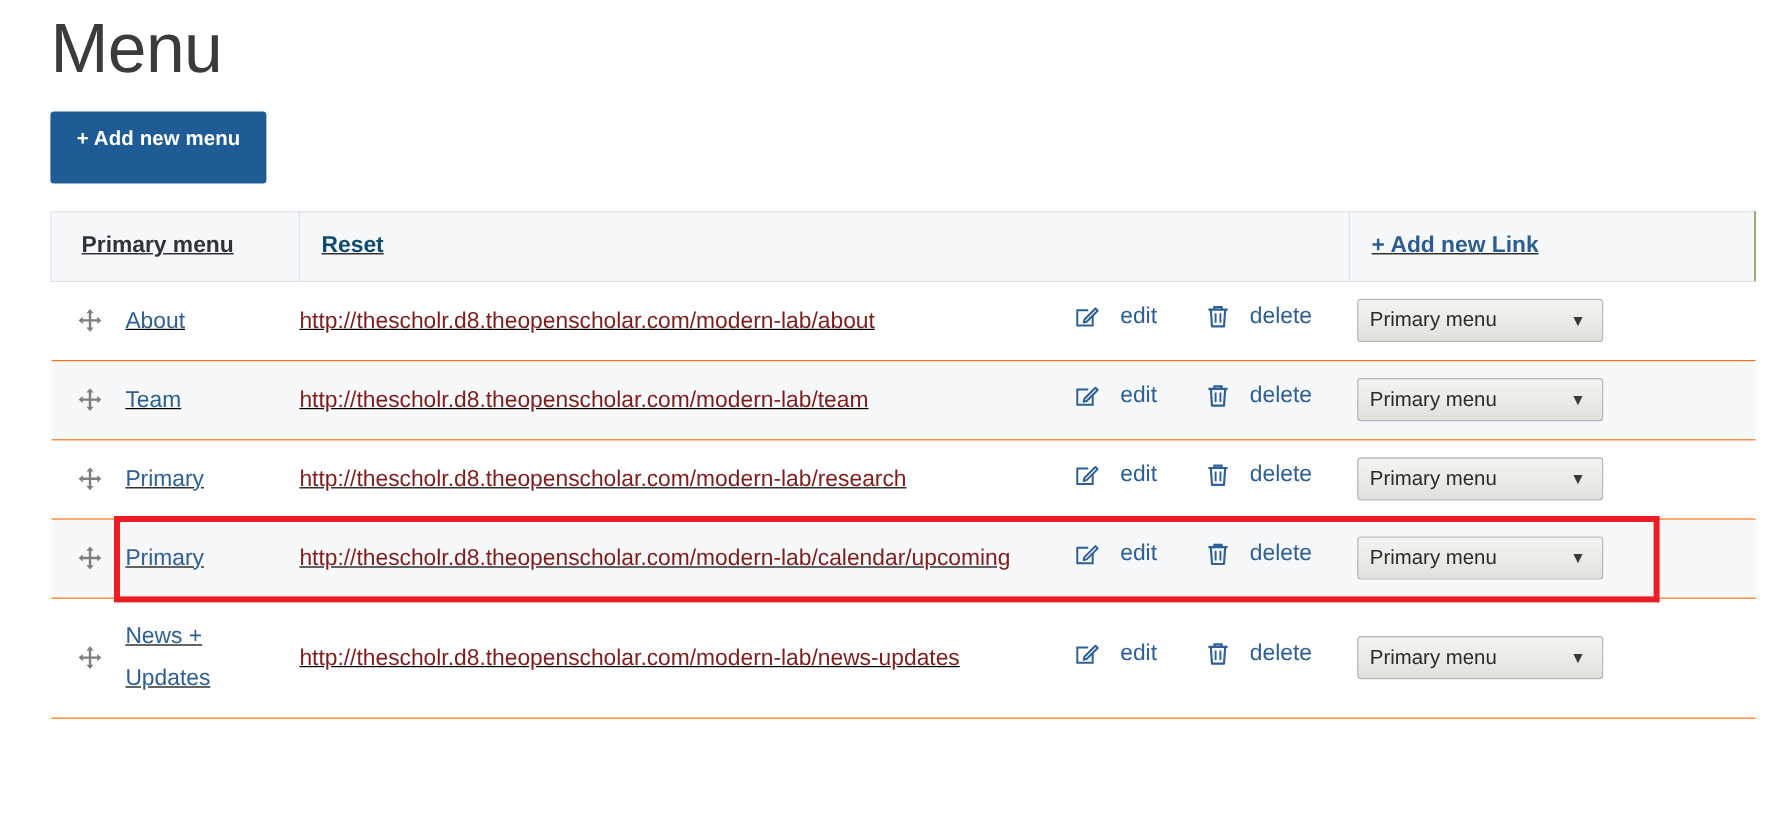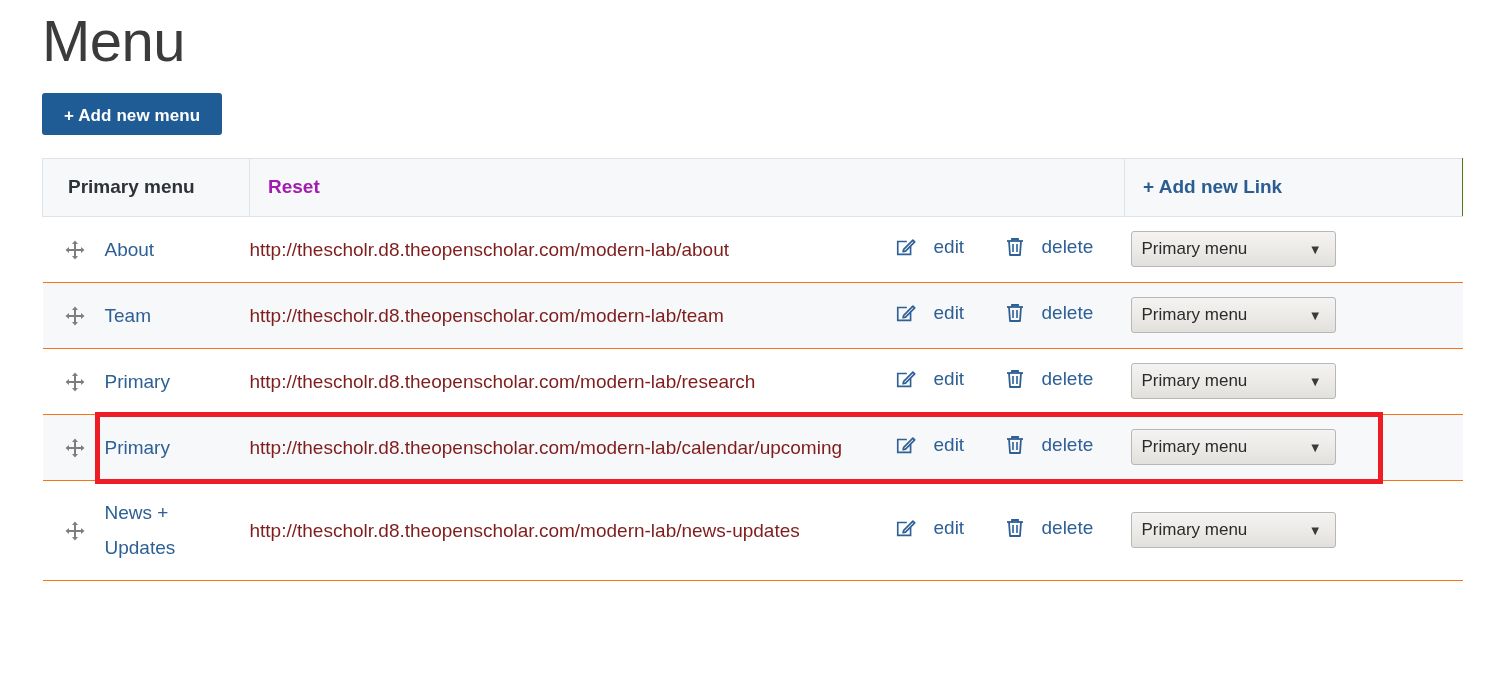--- a/index.html
+++ b/index.html
@@ -35,36 +35,37 @@
   
   .add-menu-btn {
     display: inline-block;
     margin-top: 21px;
     background: #1f5c96;
     color: #ffffff;
     font-size: 17px;
     font-weight: bold;
     border: none;
     border-radius: 3px;
-    padding: 13px 22px 10px 22px;
+    padding: 13px 22px 28px 22px;
     cursor: pointer;
     line-height: 19px;
     letter-spacing: 0.1px;
   }
 
   
   .menu-table-wrap {
     margin-top: 23px;
     width: 1420px;
     position: relative;
   }
   table.menu-table {
     width: 1420px;
     border-collapse: collapse;
     table-layout: fixed;
+    text-decoration: underline;
   }
 
   thead tr {
     background: #f7f8fa;
   }
   thead th {
     border-top: 1px solid #dde3e9;
     border-bottom: 1px solid #dde3e9;
     text-align: left;
     font-size: 19px;
@@ -78,21 +79,21 @@
     color: #2f3338;
     padding-left: 25px;
     width: 207px;
   }
   th.th-reset {
     color: #1f5c96;
     padding-left: 18px;
     width: 865px;
   }
   th.th-reset .reset-link {
-    color: #a21caf;
+    color: #0c4a6e;
     text-decoration: none;
     cursor: pointer;
   }
   th.th-add {
     border-left: 1px solid #dde3e9;
     border-right: 1px solid #4d7c0f;
     color: #2b5d92;
     padding-left: 18px;
     width: 348px;
   }

